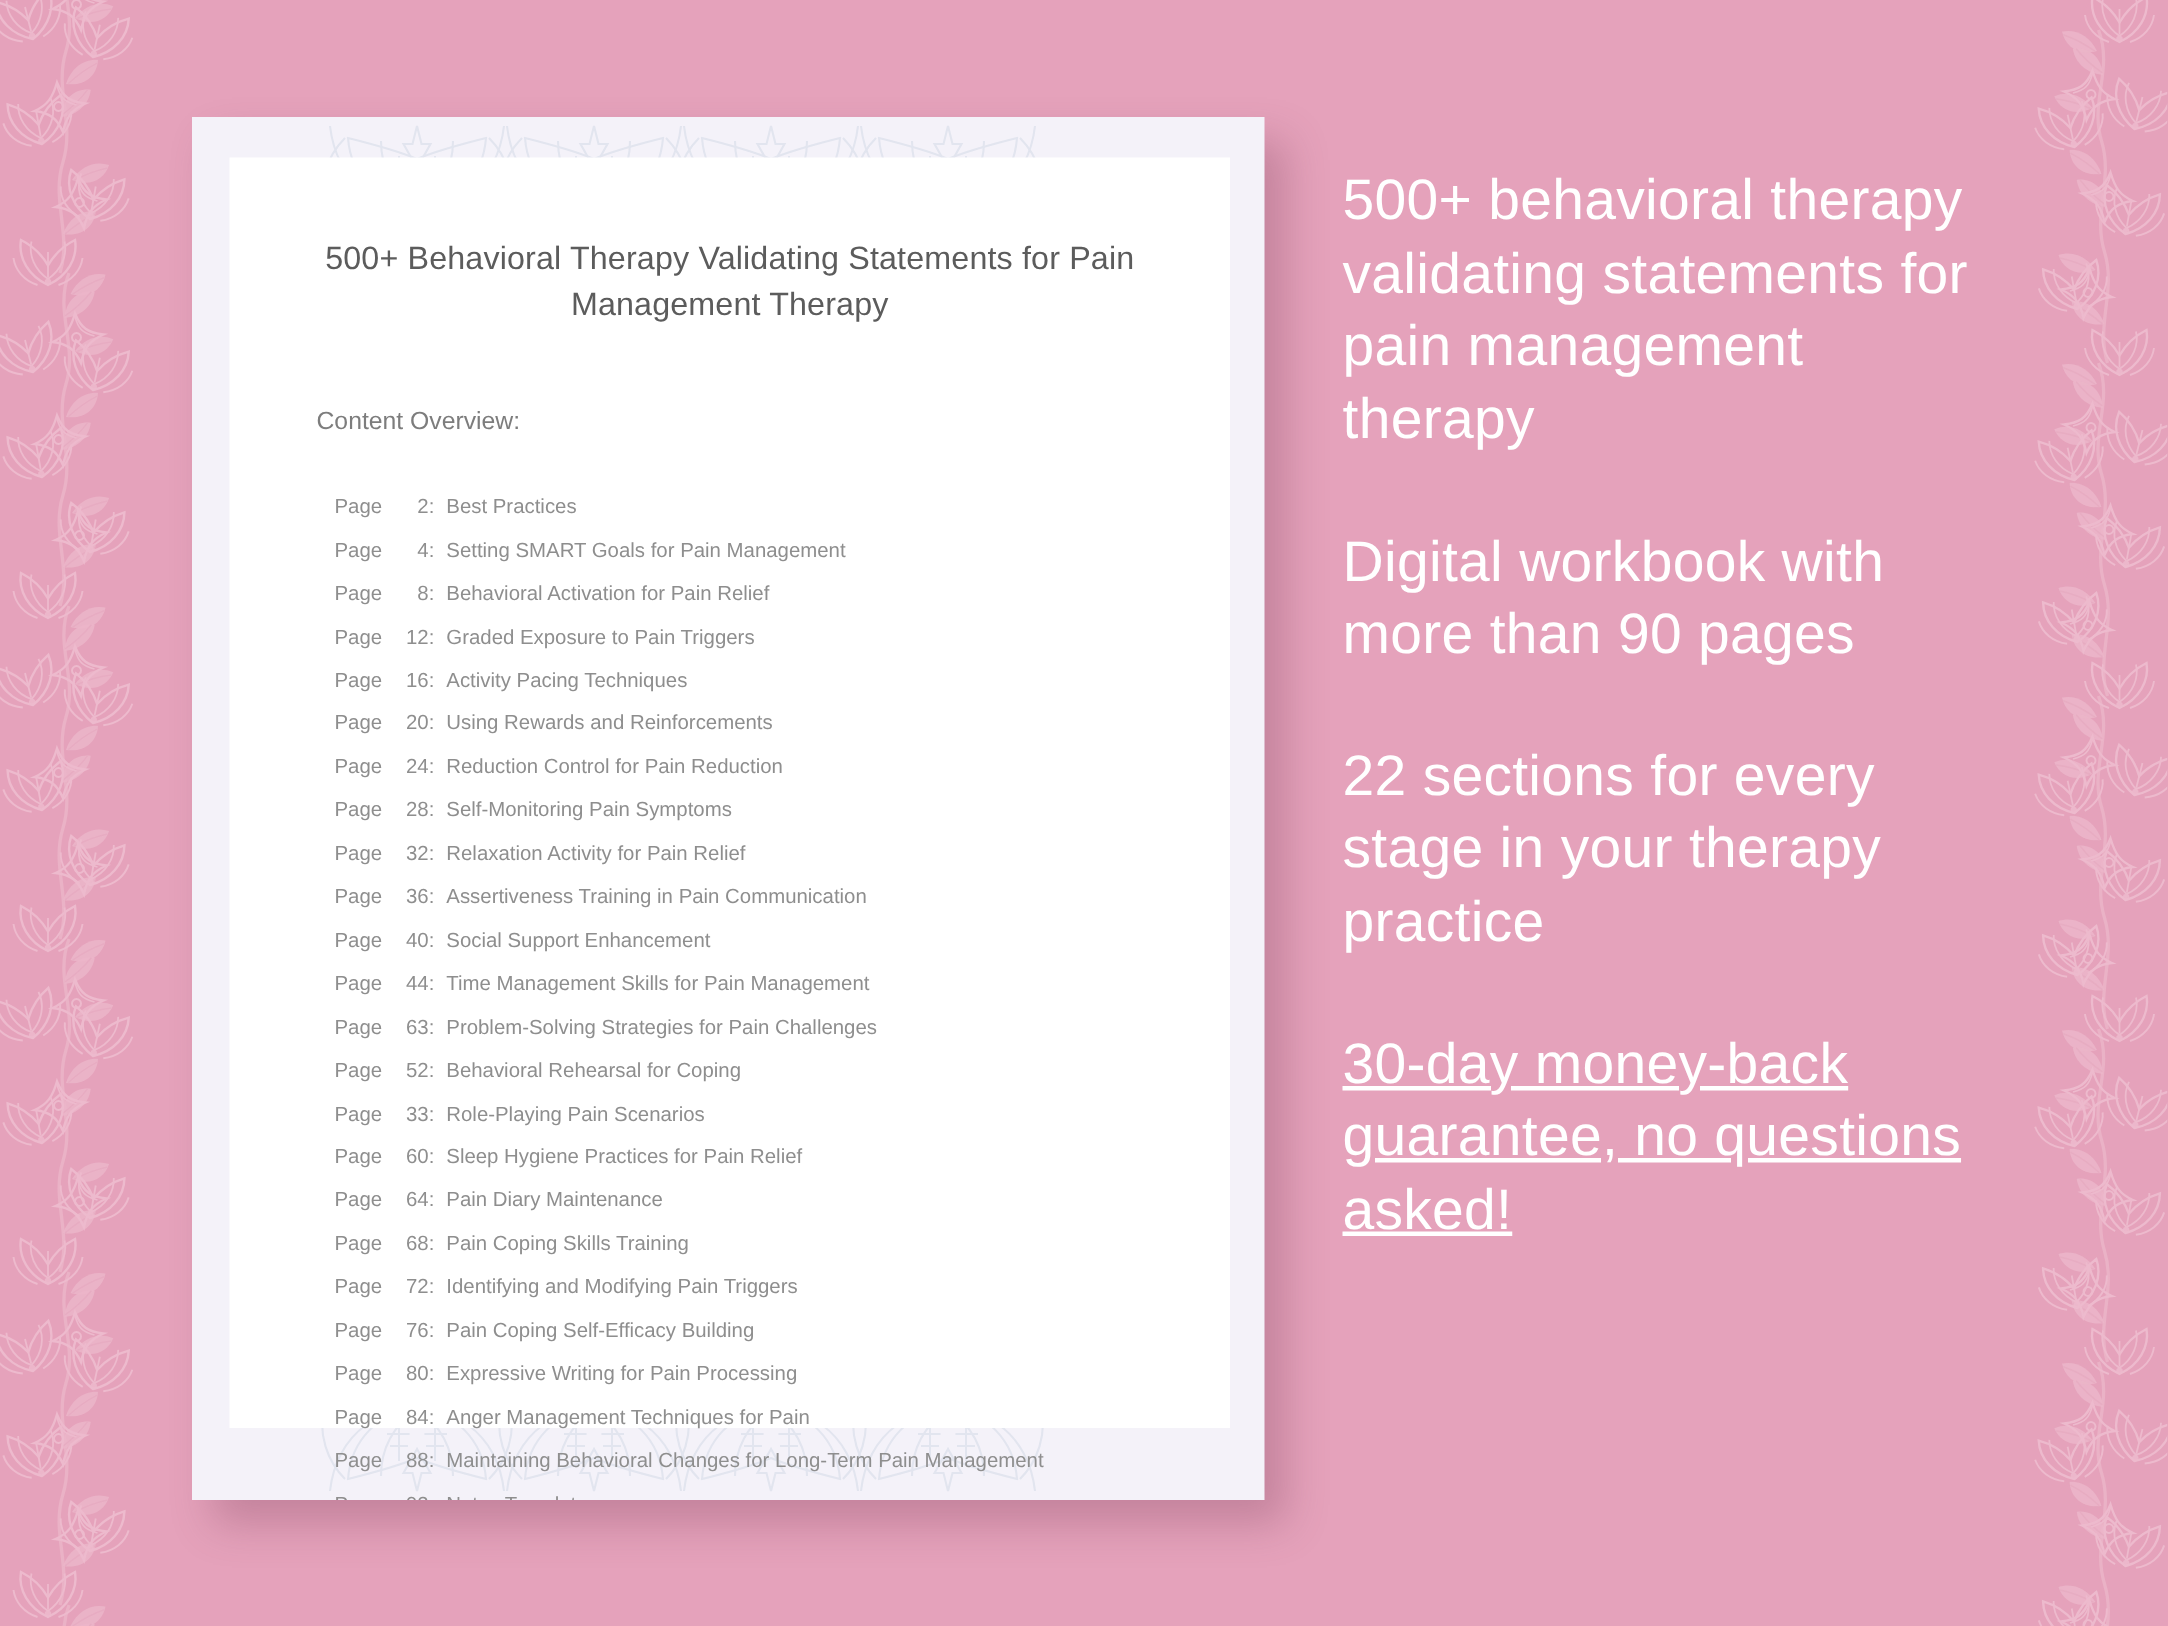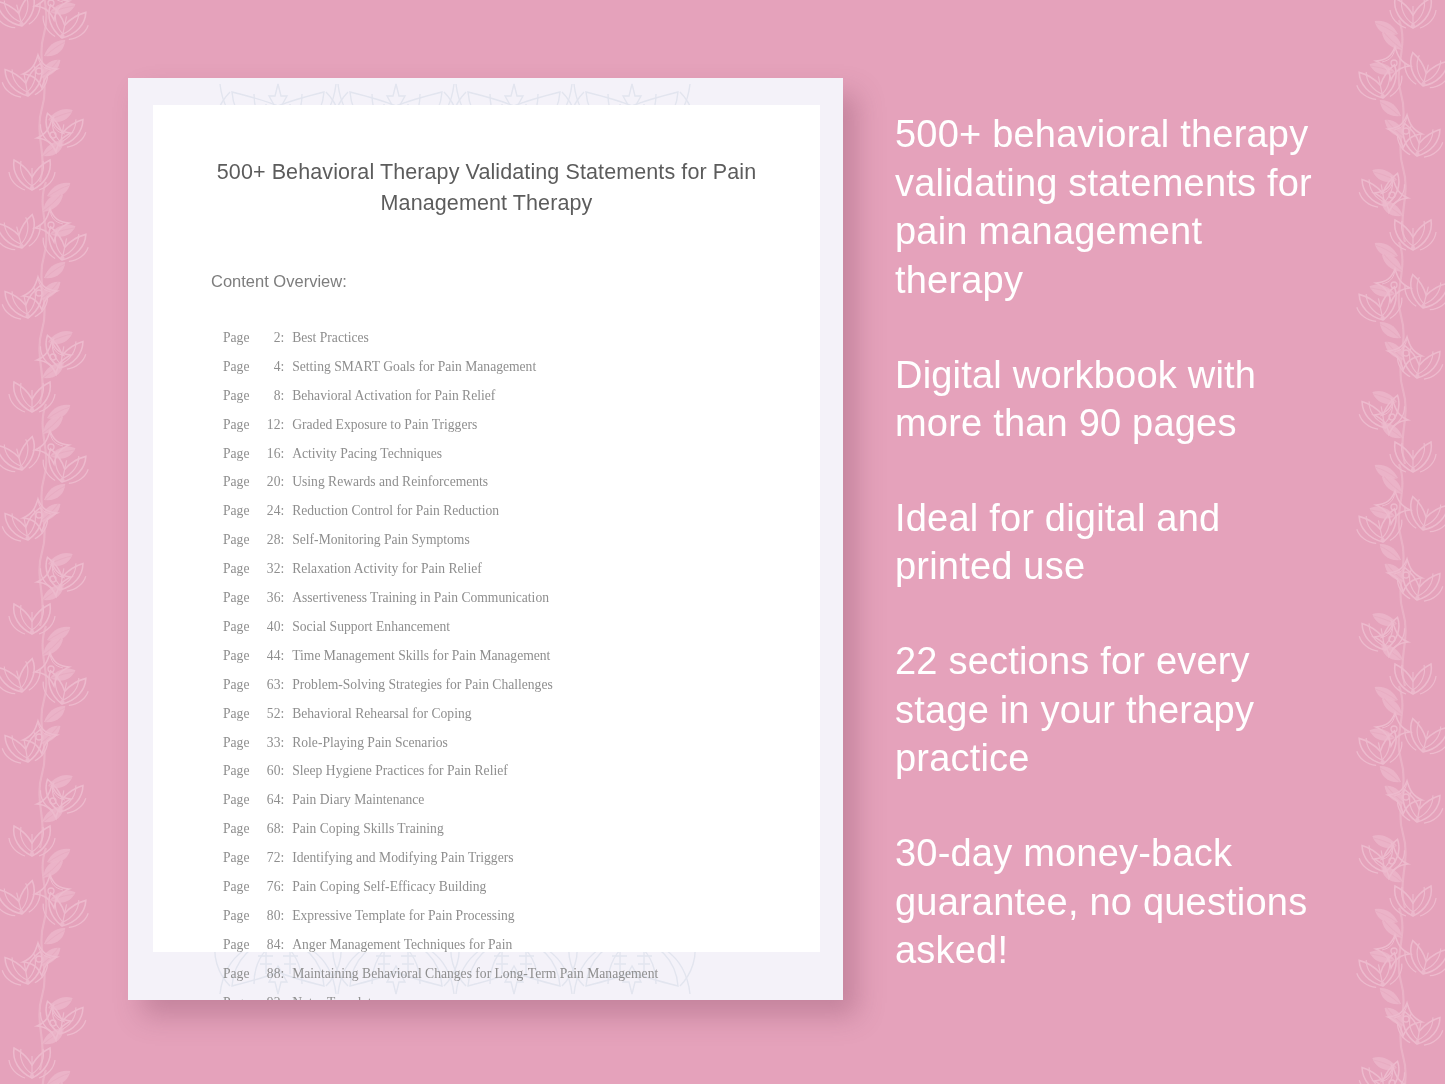--- a/index.html
+++ b/index.html
@@ -88,21 +88,20 @@
     padding: 19px 0 0 70px;
   }
   .toc-row {
     display: flex;
     align-items: baseline;
     font-size: 13.6px;
     color: #8e8e8e;
     height: 28.9px;
     line-height: 28.9px;
     white-space: nowrap;
-    font-family: Liberation Serif, serif;
   }
   .toc-word {
     display: inline-block;
   }
   .toc-num {
     display: inline-block;
     width: 26px;
     text-align: right;
     margin-left: 5px;
   }
@@ -123,21 +122,21 @@
     z-index: 2;
   }
   .promo-block {
     color: #ffffff;
     font-size: 38px;
     line-height: 1.28;
     font-weight: 400;
     margin: 0 0 46px 0;
     letter-spacing: 0.2px;
   }
-  .promo-block:last-child { margin-bottom: 0; }
+  .promo-block:last-child { margin-bottom: 0; text-decoration: underline; }
 </style>
 </head>
 <body>
 
 <div class="floral-border left">
   <svg viewBox="0 0 130 1084" preserveAspectRatio="none" xmlns="http://www.w3.org/2000/svg">
     <defs>
       <g id="lotus-motif">
         <path d="M0,0 C-13,-6 -20,-18 -18,-30 C-10,-26 -4,-20 0,-13 C4,-20 10,-26 18,-30 C20,-18 13,-6 0,0 Z" fill="none" stroke="#f2c9d8" stroke-width="1.6"></path>
         <path d="M0,-4 C-9,-10 -13,-20 -11,-29" fill="none" stroke="#f2c9d8" stroke-width="1.2"></path>
@@ -357,21 +356,21 @@
         <li class="toc-row">
           <span class="toc-word">Page</span>
           <span class="toc-num">76</span>
           <span class="toc-colon">:</span>
           <span class="toc-title">Pain Coping Self-Efficacy Building</span>
         </li>
         <li class="toc-row">
           <span class="toc-word">Page</span>
           <span class="toc-num">80</span>
           <span class="toc-colon">:</span>
-          <span class="toc-title">Expressive Template for Pain Processing</span>
+          <span class="toc-title">Expressive Writing for Pain Processing</span>
         </li>
         <li class="toc-row">
           <span class="toc-word">Page</span>
           <span class="toc-num">84</span>
           <span class="toc-colon">:</span>
           <span class="toc-title">Anger Management Techniques for Pain</span>
         </li>
         <li class="toc-row">
           <span class="toc-word">Page</span>
           <span class="toc-num">88</span>
@@ -384,16 +383,15 @@
           <span class="toc-colon">:</span>
           <span class="toc-title">Notes Template</span>
         </li>
       </ul>
   </div>
 </div>
 
 <div class="promo-panel">
     <p class="promo-block">500+ behavioral therapy validating statements for pain management therapy</p>
     <p class="promo-block">Digital workbook with more than 90 pages</p>
-    <p class="promo-block">Ideal for digital and printed use</p>
     <p class="promo-block">22 sections for every stage in your therapy practice</p>
     <p class="promo-block">30-day money-back guarantee, no questions asked!</p>
   </div>
 
 </body></html>

